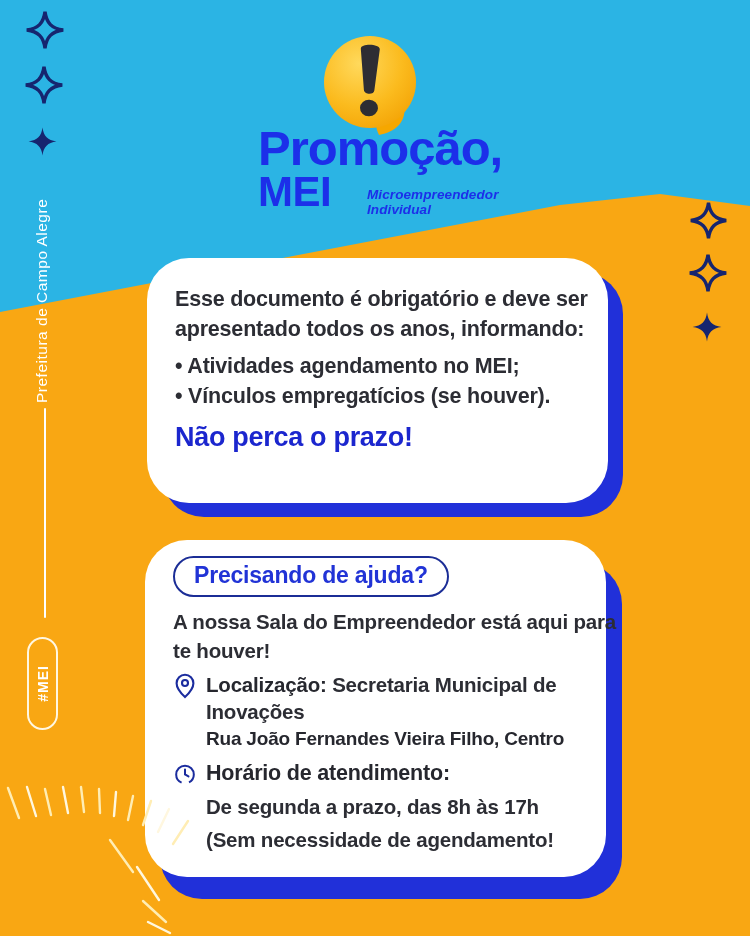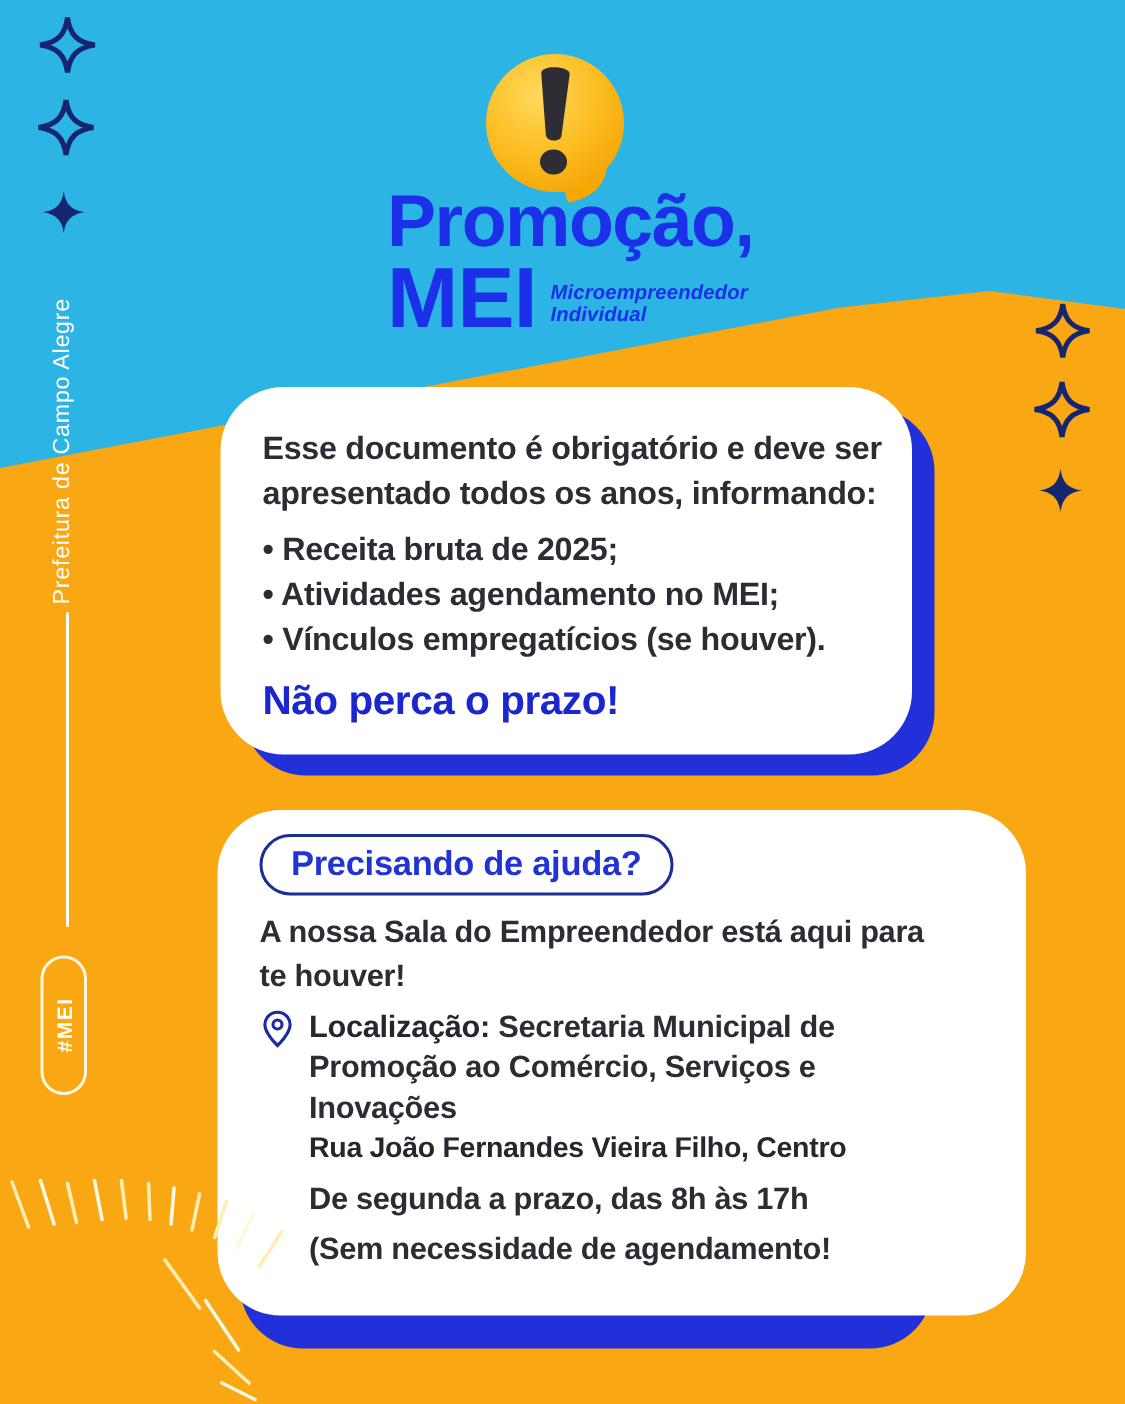--- a/index.html
+++ b/index.html
@@ -30,31 +30,31 @@
     display:flex;align-items:center;justify-content:center;
   }
   .hash-badge span{
     writing-mode:vertical-rl;transform:rotate(180deg);
     color:#FFFFFF;font-size:14px;font-weight:700;letter-spacing:1px;
   }
   
   .bubble{position:absolute;left:318px;top:34px;width:104px;height:102px;}
   .title1{position:absolute;left:258px;top:124px;font-size:49px;font-weight:800;
           color:#1C2FE9;letter-spacing:-1px;line-height:1;}
-  .title2{position:absolute;left:258px;top:171px;font-size:57px;font-weight:800;
+  .title2{position:absolute;left:258px;top:171px;font-size:42px;font-weight:800;
           color:#1C2FE9;letter-spacing:-.5px;line-height:1;}
   .subtitle{position:absolute;left:367px;top:188px;color:#1C2FE9;
             font-size:13.5px;font-weight:700;line-height:14.5px;letter-spacing:.1px;font-style:italic;}
   
   .card-shadow{position:absolute;background:#2130D9;border-radius:42px;}
   .card{position:absolute;background:#FFFFFF;border-radius:42px;box-sizing:border-box;}
   .card1-shadow{left:162px;top:272px;width:461px;height:245px;}
   .card1{left:147px;top:258px;width:461px;height:245px;padding:26px 22px 16px 28px;}
   .card2-shadow{left:160px;top:562px;width:462px;height:337px;}
-  .card2{left:145px;top:540px;width:539px;height:337px;padding:16px 18px 0 28px;}
+  .card2{left:145px;top:540px;width:461px;height:337px;padding:16px 18px 0 28px;}
   .body-line{font-size:21.5px;line-height:30px;font-weight:600;color:#2C2D34;
              letter-spacing:-.2px;white-space:nowrap;}
   .bullets{margin-top:7px;}
   .highlight{margin-top:11px;font-size:27px;font-weight:800;color:#1B26CE;letter-spacing:-.3px;}
   .pill{
     display:inline-block;border:2.5px solid #1B2D96;border-radius:24px;
     padding:4px 19px 6px;font-size:23px;font-weight:800;color:#2133D6;letter-spacing:-.2px;
   }
   .c2-intro{margin-top:11px;font-size:20.5px;line-height:28.5px;font-weight:600;
             color:#2C2D34;letter-spacing:-.2px;white-space:nowrap;}
@@ -127,46 +127,51 @@
   <div class="subtitle">
     <div>Microempreendedor</div>
     <div>Individual</div>
   </div>
 
   <div class="card-shadow card1-shadow"></div>
   <div class="card card1">
     <div class="body-line">Esse documento é obrigatório e deve ser</div>
     <div class="body-line">apresentado todos os anos, informando:</div>
     <div class="bullets">
-      <div class="body-line">• Receita bruta de 2025;</div>
       <div class="body-line">• Atividades agendamento no MEI;</div>
       <div class="body-line">• Vínculos empregatícios (se houver).</div>
     </div>
     <div class="highlight">Não perca o prazo!</div>
   </div>
 
   <div class="card-shadow card2-shadow"></div>
   <div class="card card2">
     <div class="pill">Precisando de ajuda?</div>
     <div class="c2-intro">A nossa Sala do Empreendedor está aqui para</div>
     <div class="c2-intro" style="margin-top:0">te houver!</div>
 
     <div class="info-row">
       <svg class="info-icon" width="22" height="26" viewBox="0 0 24 26">
         <path d="M12 24 C12 24 3.6 16.2 3.6 10.2 A8.4 8.4 0 1 1 20.4 10.2 C20.4 16.2 12 24 12 24 Z" fill="none" stroke="currentColor" stroke-width="2.1"></path>
         <circle cx="12" cy="10" r="3" fill="none" stroke="currentColor" stroke-width="2.1"></circle>
       </svg>
       <div>
         <div class="loc-line"><span class="lbl">Localização:</span> <span>Secretaria Municipal de</span></div>
-        <div class="loc-line">Promoção ao Comércio, Serviços e</div>
         <div class="loc-line">Inovações</div>
         <div class="loc-addr">Rua João Fernandes Vieira Filho, Centro</div>
       </div>
     </div>
 
+    <div class="info-row hours-row">
+      <svg class="info-icon" width="23" height="23" viewBox="0 0 24 24">
+        <circle cx="12" cy="12" r="9.2" fill="none" stroke="currentColor" stroke-width="2.1" stroke-dasharray="50 8" stroke-dashoffset="-18"></circle>
+        <path d="M12 6.8 V12 L15.6 14" fill="none" stroke="currentColor" stroke-width="2.1" stroke-linecap="round"></path>
+      </svg>
+      <div class="hours-label">Horário de atendimento:</div>
+    </div>
     <div class="hours-line">De segunda a prazo, das 8h às 17h</div>
     <div class="hours-line">(Sem necessidade de agendamento!</div>
   </div>
 
   <svg class="sunburst" width="240" height="166" viewBox="0 0 240 166">
     <g stroke="#FFEDB4" stroke-width="2.4" stroke-linecap="round">
       <line x1="8" y1="18" x2="19" y2="48"></line>
       <line x1="27" y1="17" x2="36" y2="46" stroke="#FFF7DF"></line>
       <line x1="45" y1="19" x2="51" y2="45"></line>
       <line x1="63" y1="17" x2="68" y2="43" stroke="#FFF7DF"></line>

